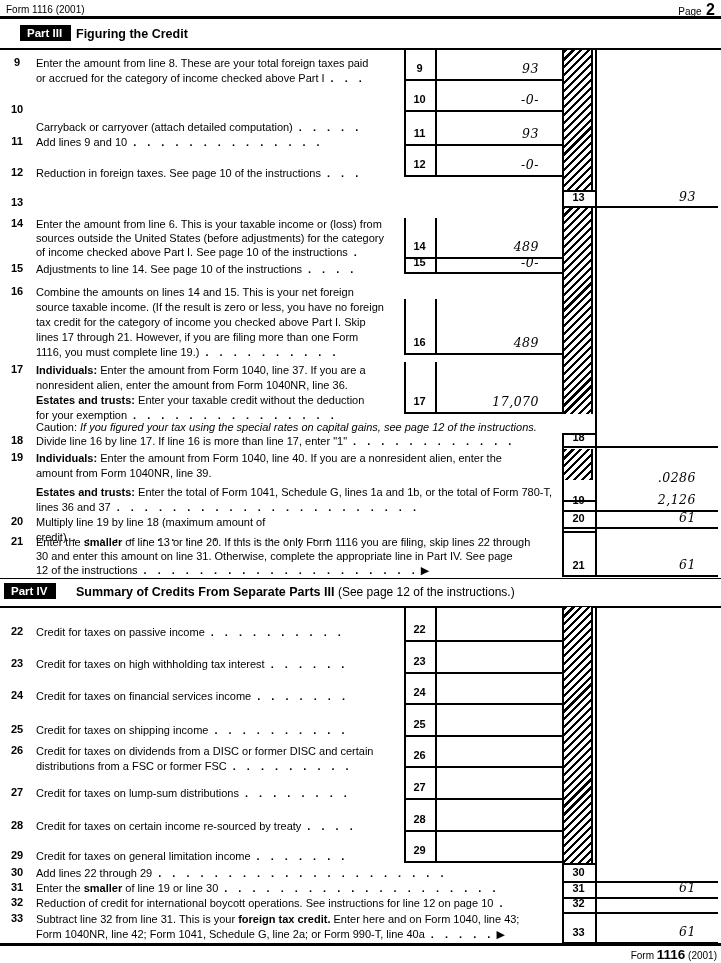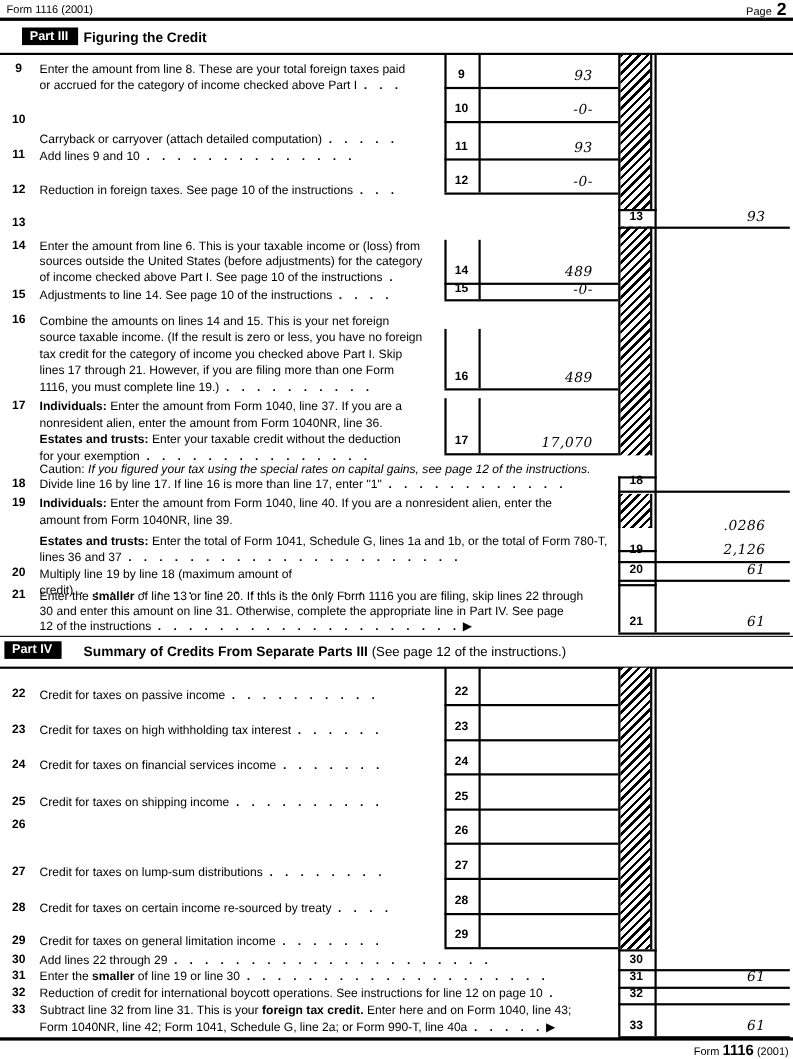--- a/index.html
+++ b/index.html
@@ -253,20 +253,24 @@
   <div class="txt" style="top:689px;width:364px;">
     <span>Credit for taxes on financial services income</span><span class="dots">. . . . . . .</span>
   </div>
 
   <div class="no" style="top:723px;">25</div>
   <div class="txt" style="top:723px;width:364px;">
     <span>Credit for taxes on shipping income</span><span class="dots">. . . . . . . . . .</span>
   </div>
 
   <div class="no" style="top:744px;">26</div>
+  <div class="txt" style="top:744px;width:364px;">
+    <span>Credit for taxes on dividends from a DISC or former DISC and certain</span><br>
+    <span>distributions from a FSC or former FSC</span><span class="dots">. . . . . . . . .</span>
+  </div>
 
   <div class="no" style="top:786px;">27</div>
   <div class="txt" style="top:786px;width:364px;">
     <span>Credit for taxes on lump-sum distributions</span><span class="dots">. . . . . . . .</span>
   </div>
 
   <div class="no" style="top:819px;">28</div>
   <div class="txt" style="top:819px;width:364px;">
     <span>Credit for taxes on certain income re-sourced by treaty</span><span class="dots">. . . .</span>
   </div>

